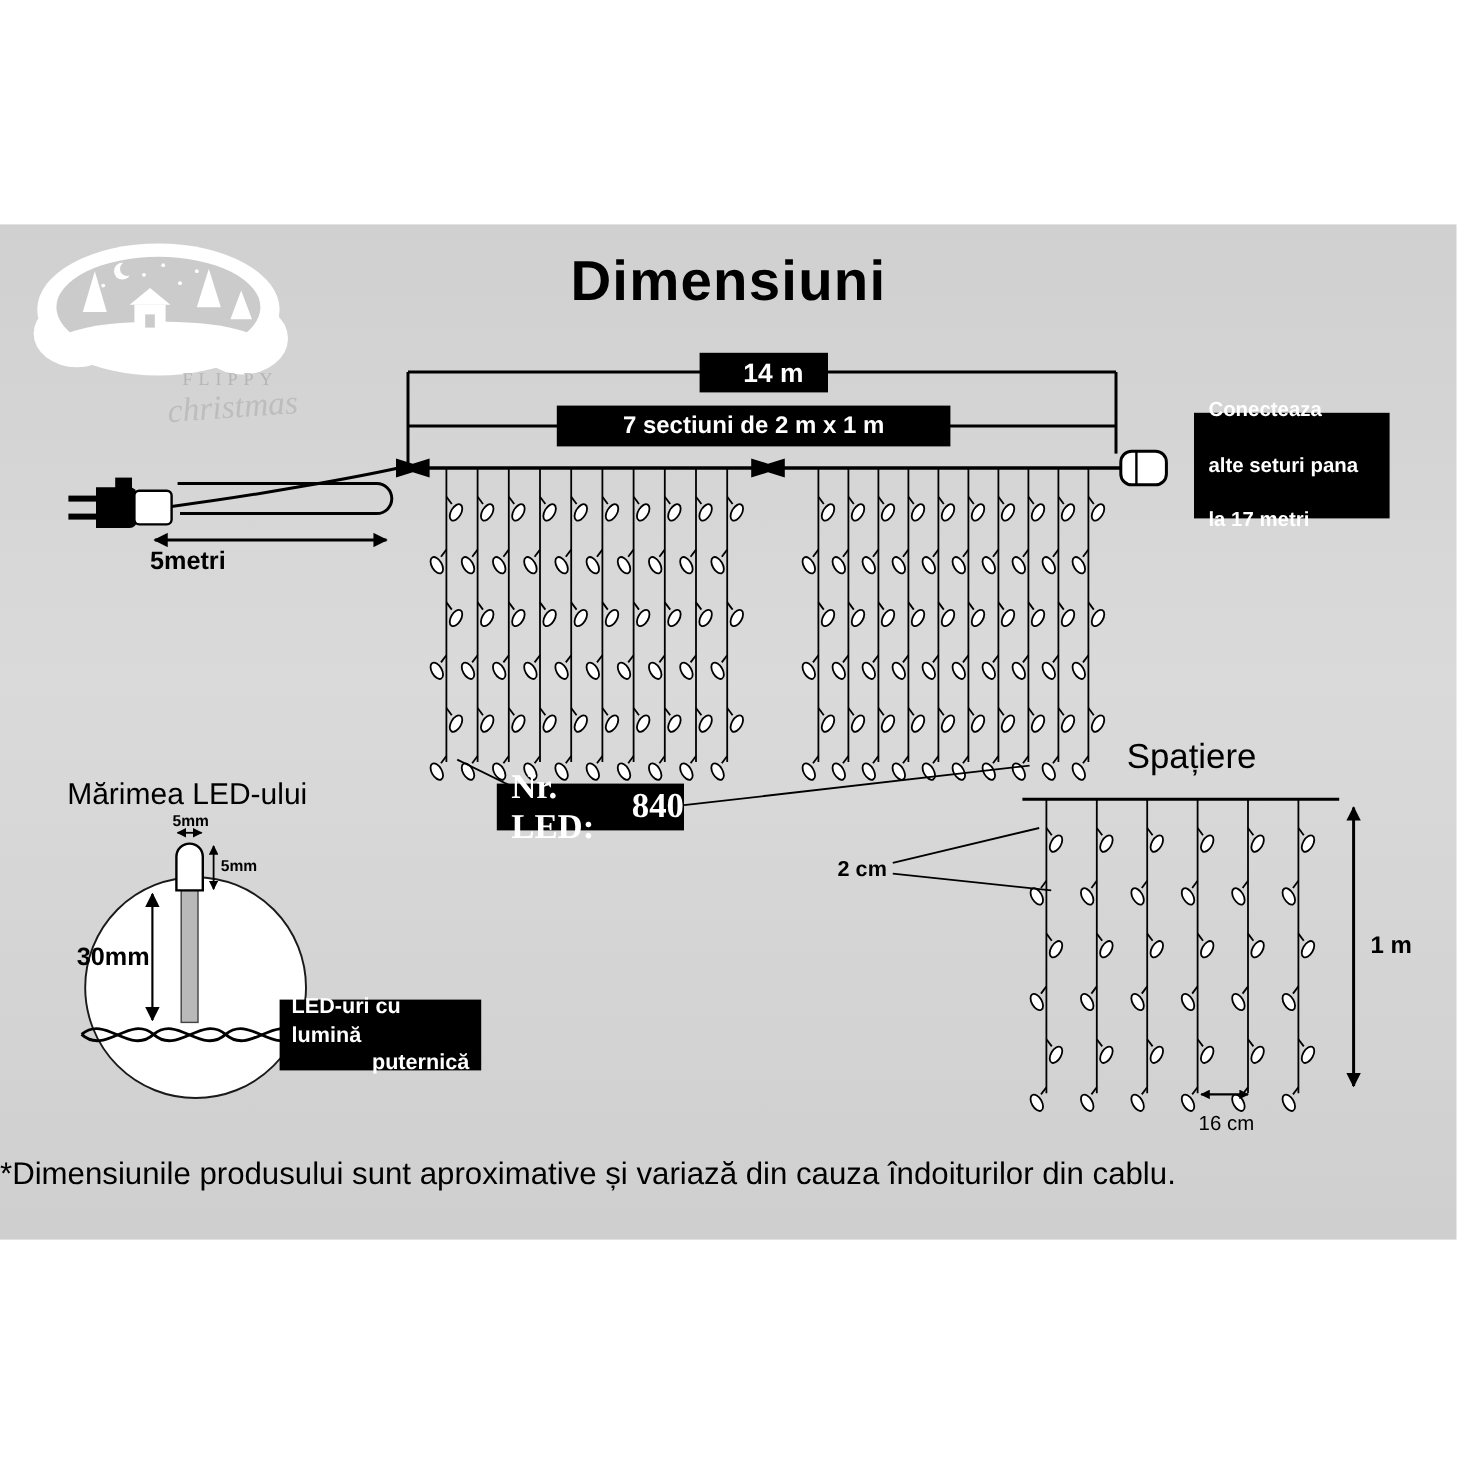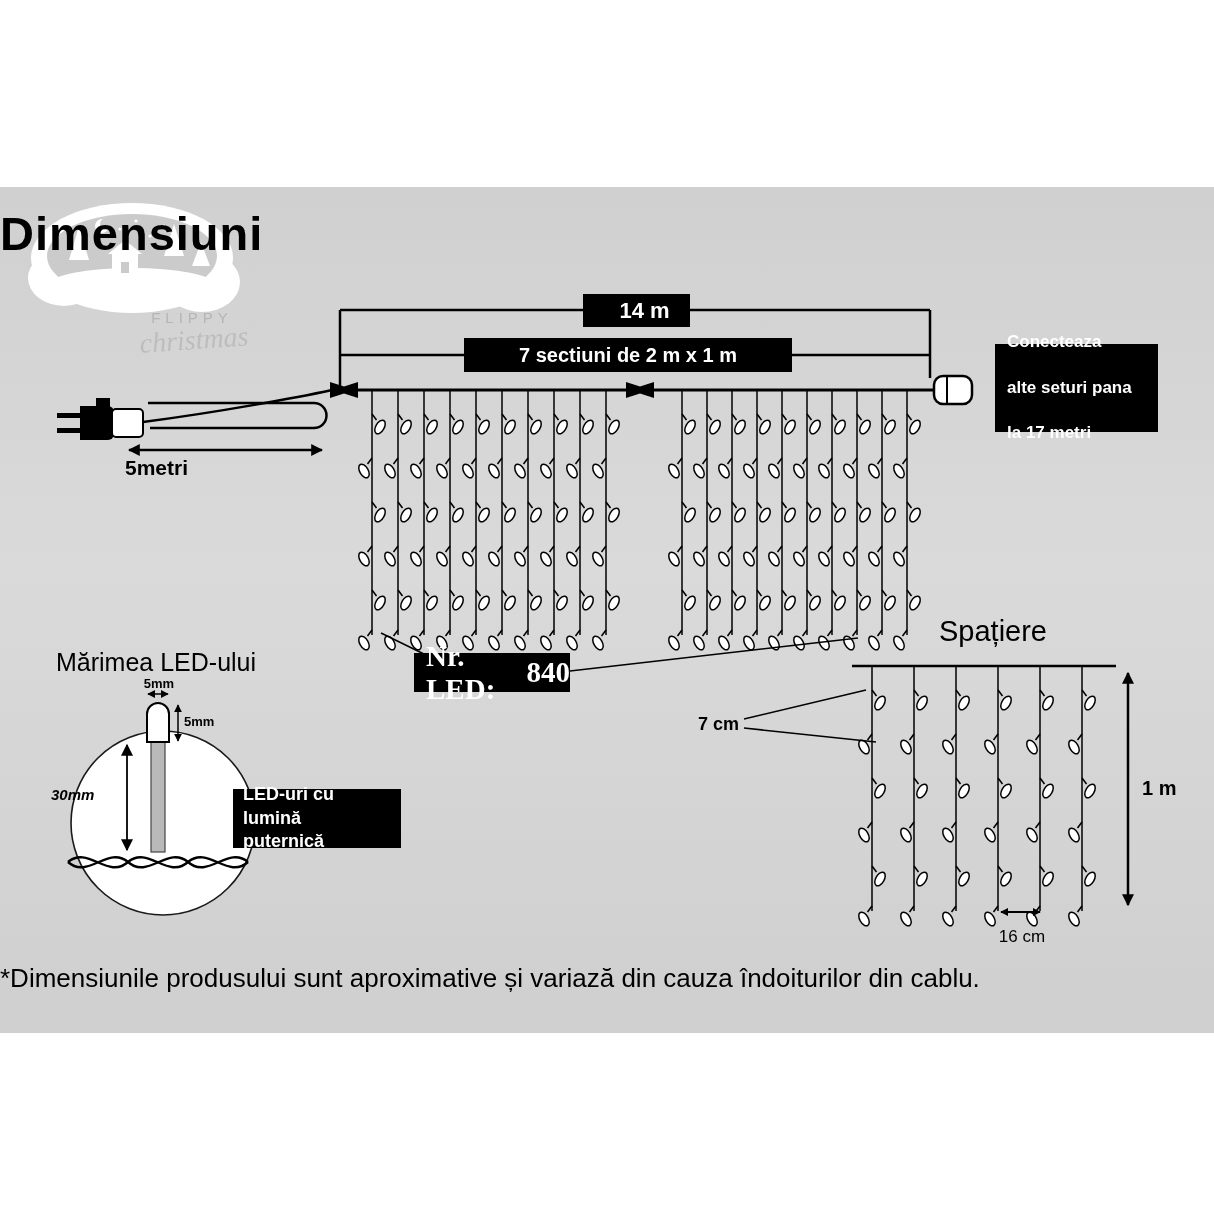--- a/index.html
+++ b/index.html
@@ -5,48 +5,48 @@
   * { margin:0; padding:0; box-sizing:border-box; }
   html,body { width:1214px; height:1214px; background:#fff; }
   body { font-family:"Liberation Sans", sans-serif; }
   .page { position:relative; width:1214px; height:1214px; background:#fff; overflow:hidden; }
   .band { position:absolute; left:0; top:187px; width:1214px; height:846px;
           background:linear-gradient(180deg,#d0d0d0 0%,#dadada 45%,#cfcfcf 100%); }
   svg.diagram { position:absolute; left:0; top:0; width:1214px; height:1214px; pointer-events:none; }
   .lbl { position:absolute; color:#000; white-space:nowrap; }
   .blk { position:absolute; background:#000; color:#fff; font-weight:bold;
          display:flex; align-items:center; justify-content:center; }
-  .title { position:absolute; left:0; top:206px; width:1214px; text-align:left;
+  .title { position:absolute; left:0; top:206px; width:1214px; text-align:center;
            font-size:47px; font-weight:bold; letter-spacing:1px; color:#000; }
   .lab-14m { left:583px; top:294px; width:107px; height:33px; font-size:22px;padding-left:16px; }
   .lab-sections { left:464px; top:338px; width:328px; height:34px; font-size:20px; }
   .lab-connect { left:995px; top:344px; width:163px; height:88px; font-size:17px;
                  flex-direction:column; align-items:flex-start; justify-content:center;
                  padding:6px 12px; line-height:1.35;gap:23px; }
   .lab-5metri { left:125px; top:456px; width:200px; font-size:21px; font-weight:bold; }
   .lab-nrled { left:414px; top:653px; width:156px; height:39px; font-size:29px;
                font-family:"Liberation Serif", serif; justify-content:flex-end; padding-left:12px; }
   .lab-nrled .val { margin-left:18px; }
   .lab-spatiere { left:918px; top:615px; width:150px; text-align:center; font-size:29px; }
   .lab-9cm { left:698px; top:714px; font-size:18px; font-weight:bold; }
   .lab-1m { left:1142px; top:777px; font-size:20px; font-weight:bold; }
   .lab-16cm { left:987px; top:927px; width:70px; text-align:center; font-size:17px; font-weight:normal; }
   .lab-marimea { left:56px; top:648px; font-size:25px; }
   .lab-5mm-top { left:134px; top:676px; width:50px; text-align:center; font-size:13px; font-weight:bold; }
   .lab-5mm-right { left:184px; top:714px; font-size:13px; font-weight:bold; }
-  .lab-30mm { left:51px; top:786px; font-size:15px; font-weight:bold;font-style:italic; }
-  .lab-lednote { left:233px; top:789px; width:168px; height:59px; font-size:18px;
-                 flex-direction:column; align-items:flex-start; justify-content:center;
+  .lab-30mm { left:64px; top:786px; font-size:21px; font-weight:bold; }
+  .lab-lednote { left:233px; top:833px; width:168px; height:59px; font-size:18px;
+                 flex-direction:column; align-items:flex-end; justify-content:center;
                  padding:4px 10px; line-height:1.3; }
   .footnote { position:absolute; left:0; top:963px; width:1214px; text-align:left;
               font-size:26px; color:#000; }
   .logo { position:absolute; left:24px; top:196px; width:220px; height:180px; }
   .logo svg { position:absolute; left:0; top:0; }
   .logo-name { position:absolute; left:118px; top:113px; width:100px; text-align:center;
-               font-size:15px; letter-spacing:5px; color:#b5b5b5; }
+               font-size:15px; letter-spacing:5px; color:#b5b5b5;font-family:Liberation Serif, serif; }
   .logo-script { position:absolute; left:100px; top:128px; width:140px; text-align:center;
                  font-family:"Liberation Serif", serif; font-style:italic; font-size:28px;
                  color:#bdbdbd; transform:rotate(-4deg); }
 </style>
 </head>
 <body>
 
 <div class="page">
 
   <div class="band"></div>
@@ -205,21 +205,21 @@
   </div>
 
   <div class="lbl lab-5metri">5metri</div>
 
   <div class="blk lab-nrled">
     <span>Nr. LED:</span>
     <span class="val">840</span>
   </div>
 
   <div class="lbl lab-spatiere">Spațiere</div>
-  <div class="lbl lab-9cm">7 cm</div>
+  <div class="lbl lab-9cm">2 cm</div>
   <div class="lbl lab-1m">1 m</div>
   <div class="lbl lab-16cm">16 cm</div>
 
   <div class="lbl lab-marimea">Mărimea LED-ului</div>
   <div class="lbl lab-5mm-top">5mm</div>
   <div class="lbl lab-5mm-right">5mm</div>
   <div class="lbl lab-30mm">30mm</div>
 
   <div class="blk lab-lednote">
     <div>LED-uri cu lumină</div>

